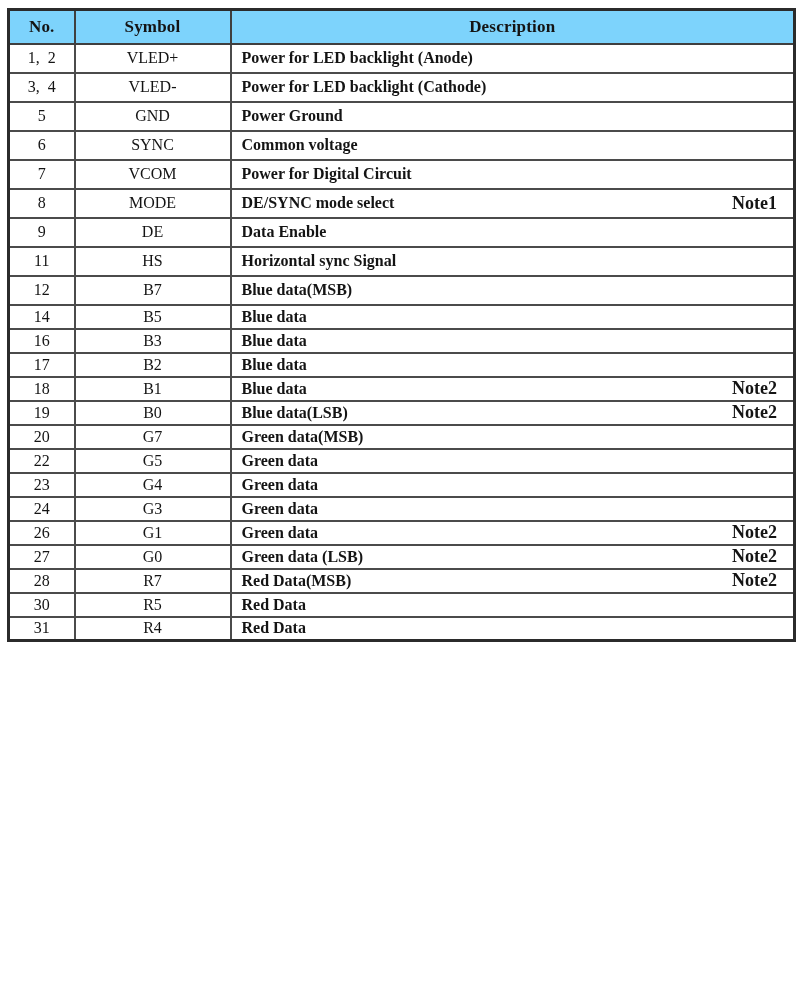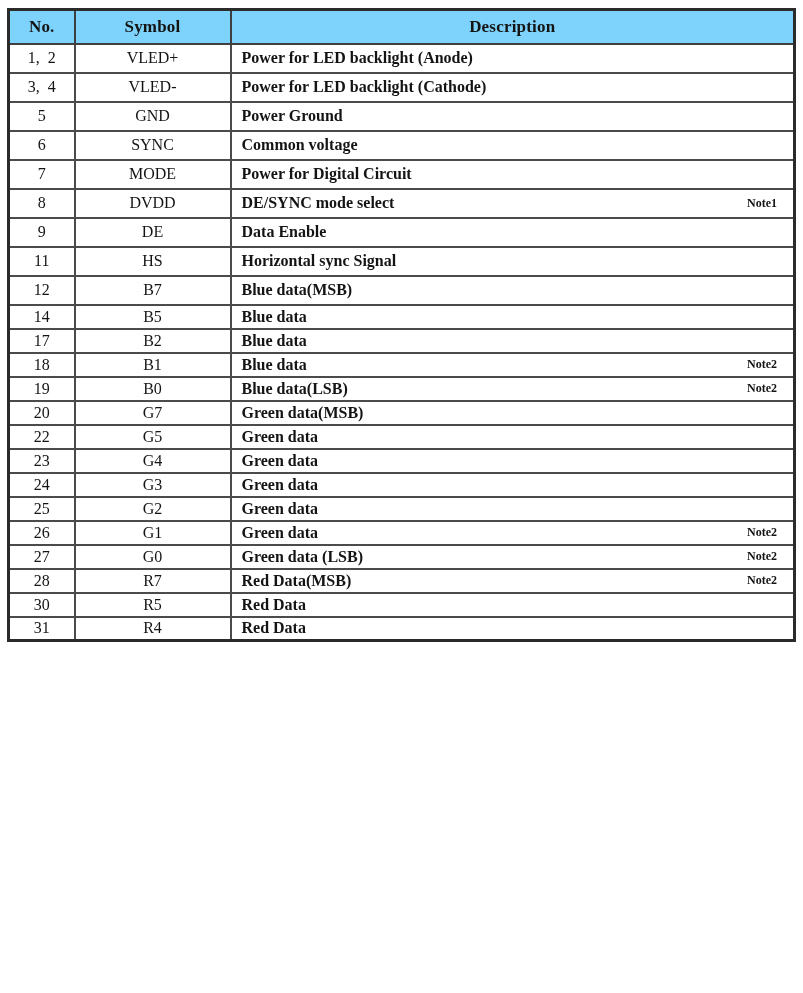--- a/index.html
+++ b/index.html
@@ -55,21 +55,21 @@
     padding: 0 16px 0 10px;
   }
   .desc-wrap {
     display: flex;
     justify-content: space-between;
     align-items: center;
     width: 100%;
     font-weight: bold;
   }
   .note-ref {
-    font-size: 12px;
+    font-size: 18px;
     white-space: nowrap;
   }
 </style>
 </head>
 <body>
 
 <div class="page">
   <table class="pin-table">
     <colgroup>
       <col class="c-no">
@@ -123,32 +123,32 @@
     <td class="desc-cell">
       <span class="desc-wrap">
         <span>Common voltage</span>
         <span class="note-ref"></span>
       </span>
     </td>
   </tr>
 
   <tr>
     <td class="no-cell">7</td>
+    <td class="symbol-cell">VCOM</td>
+    <td class="desc-cell">
+      <span class="desc-wrap">
+        <span>Power for Digital Circuit</span>
+        <span class="note-ref"></span>
+      </span>
+    </td>
+  </tr>
+
+  <tr>
+    <td class="no-cell">8</td>
     <td class="symbol-cell">MODE</td>
-    <td class="desc-cell">
-      <span class="desc-wrap">
-        <span>Power for Digital Circuit</span>
-        <span class="note-ref"></span>
-      </span>
-    </td>
-  </tr>
-
-  <tr>
-    <td class="no-cell">8</td>
-    <td class="symbol-cell">DVDD</td>
     <td class="desc-cell">
       <span class="desc-wrap">
         <span>DE/SYNC mode select</span>
         <span class="note-ref">Note1</span>
       </span>
     </td>
   </tr>
 
   <tr>
     <td class="no-cell">9</td>
@@ -190,20 +190,30 @@
     <td class="symbol-cell">B5</td>
     <td class="desc-cell">
       <span class="desc-wrap">
         <span>Blue data</span>
         <span class="note-ref"></span>
       </span>
     </td>
   </tr>
 
 
+  <tr>
+    <td class="no-cell">16</td>
+    <td class="symbol-cell">B3</td>
+    <td class="desc-cell">
+      <span class="desc-wrap">
+        <span>Blue data</span>
+        <span class="note-ref"></span>
+      </span>
+    </td>
+  </tr>
 
   <tr>
     <td class="no-cell">17</td>
     <td class="symbol-cell">B2</td>
     <td class="desc-cell">
       <span class="desc-wrap">
         <span>Blue data</span>
         <span class="note-ref"></span>
       </span>
     </td>
@@ -269,30 +279,20 @@
     <td class="no-cell">24</td>
     <td class="symbol-cell">G3</td>
     <td class="desc-cell">
       <span class="desc-wrap">
         <span>Green data</span>
         <span class="note-ref"></span>
       </span>
     </td>
   </tr>
 
-  <tr>
-    <td class="no-cell">25</td>
-    <td class="symbol-cell">G2</td>
-    <td class="desc-cell">
-      <span class="desc-wrap">
-        <span>Green data</span>
-        <span class="note-ref"></span>
-      </span>
-    </td>
-  </tr>
 
   <tr>
     <td class="no-cell">26</td>
     <td class="symbol-cell">G1</td>
     <td class="desc-cell">
       <span class="desc-wrap">
         <span>Green data</span>
         <span class="note-ref">Note2</span>
       </span>
     </td>

